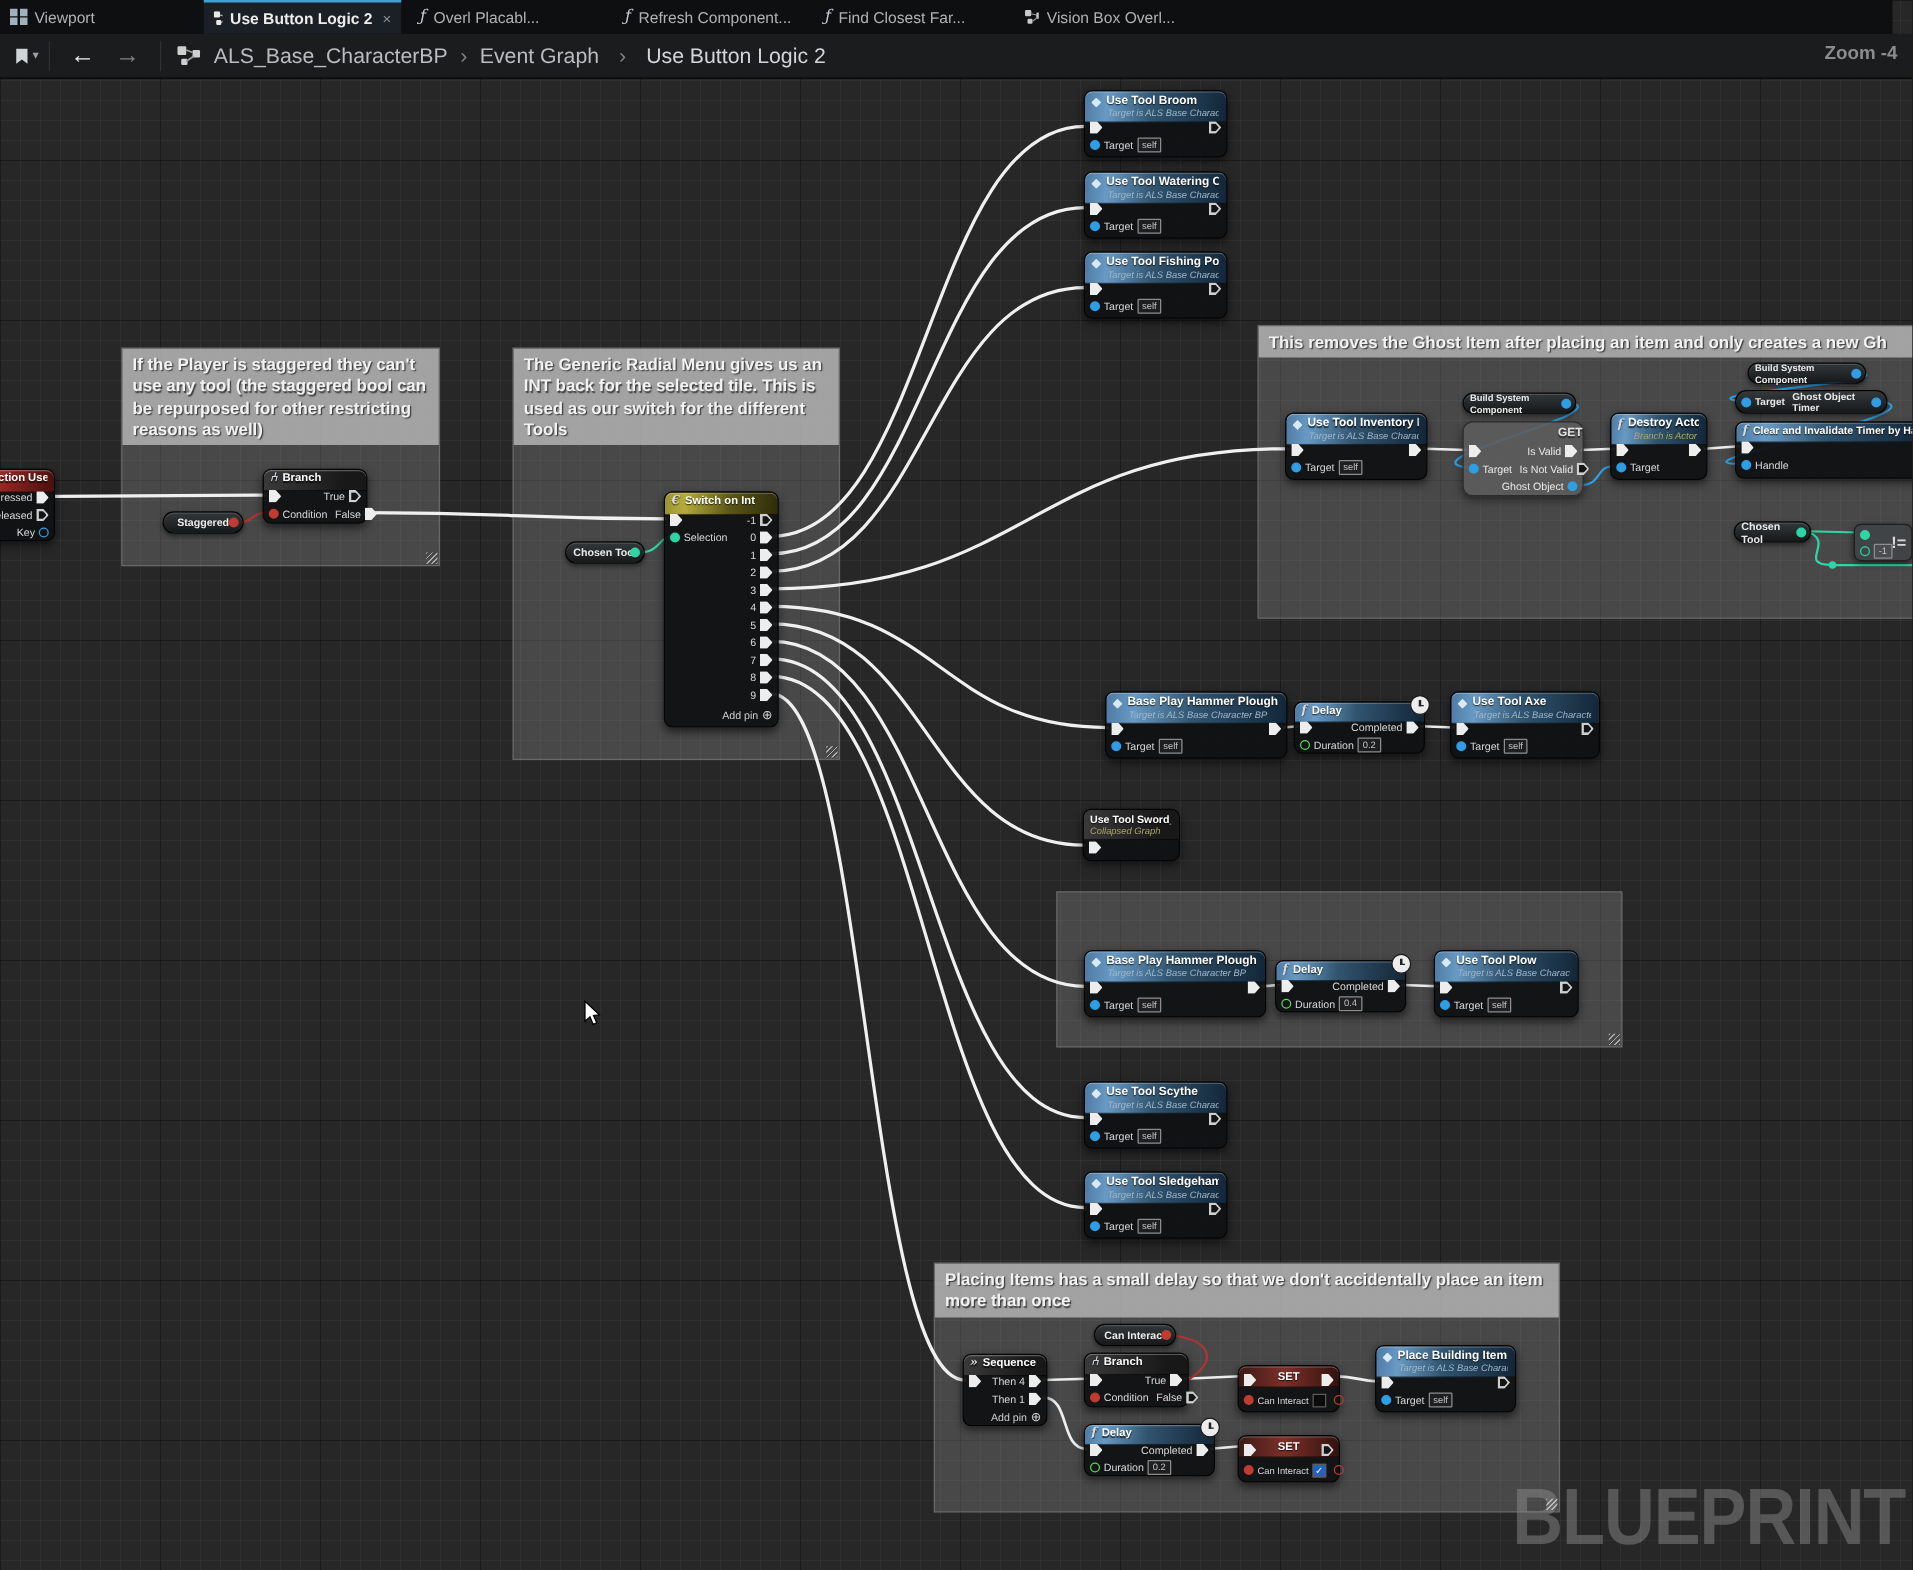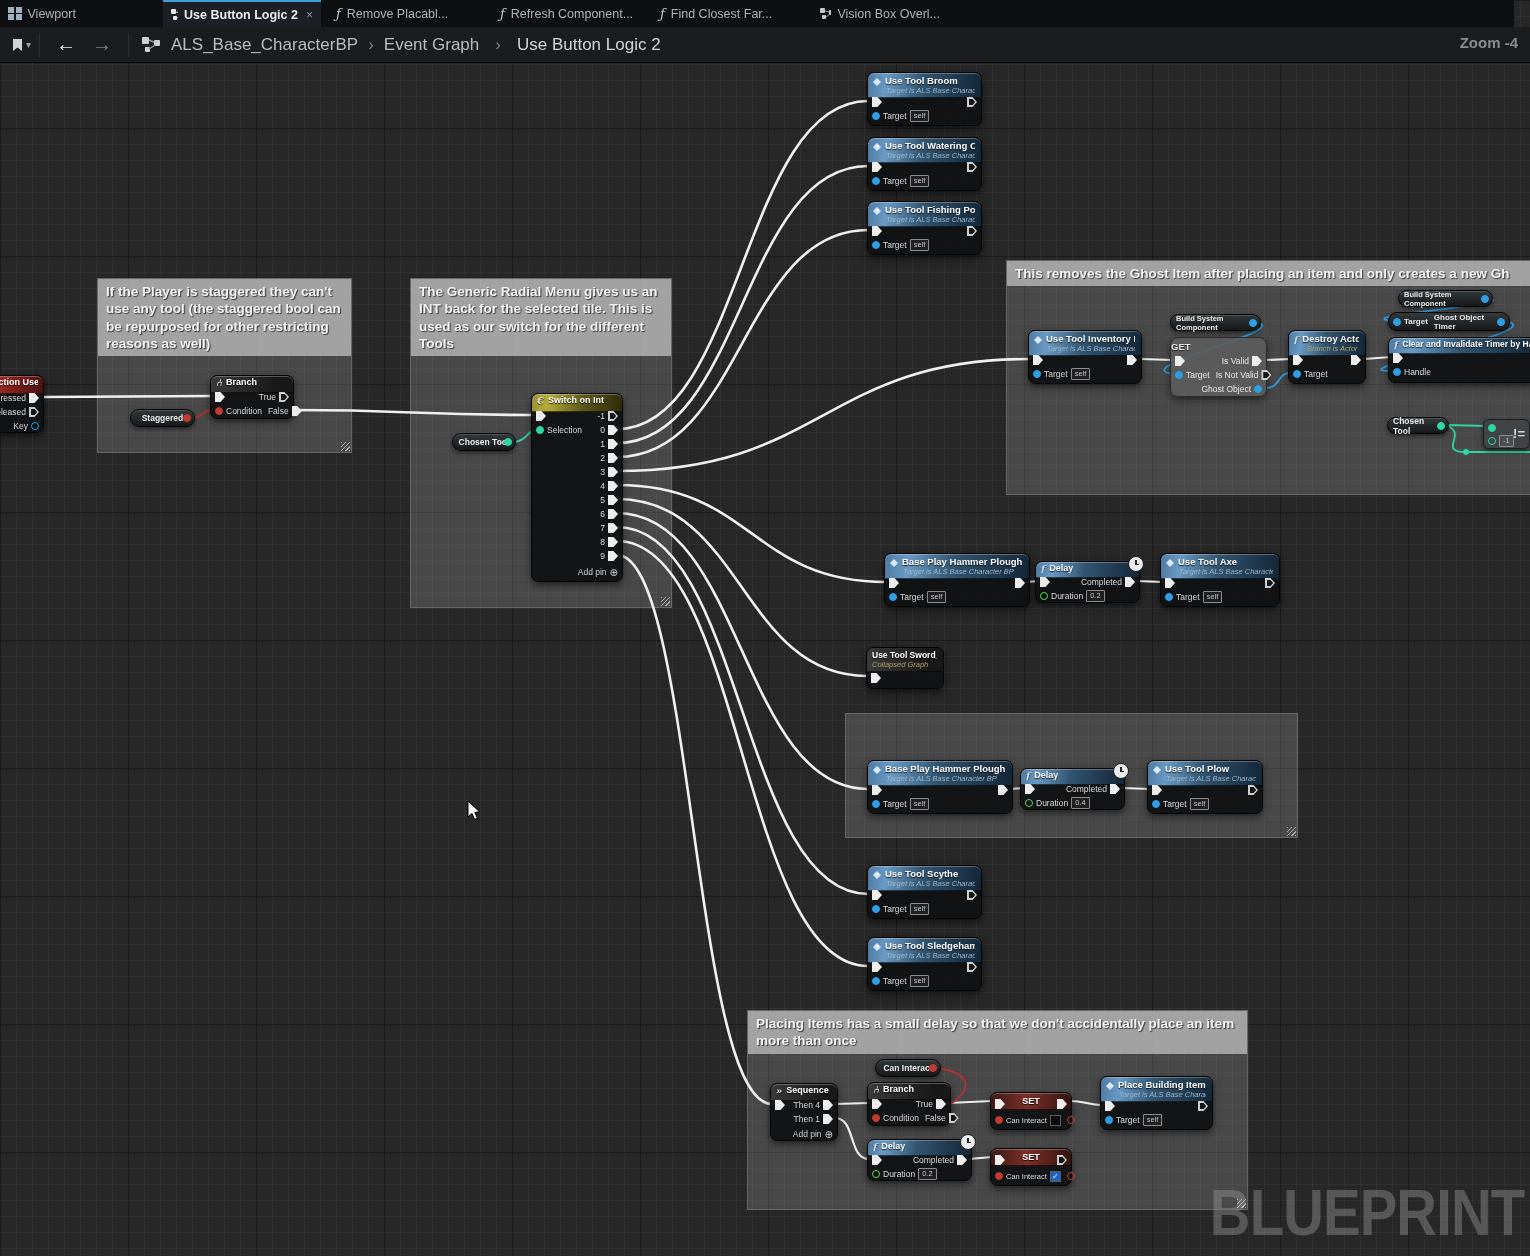--- a/index.html
+++ b/index.html
@@ -59,21 +59,21 @@
   .pill{position:absolute;z-index:20;height:18px;border-radius:9px;border:1px solid #050505;background:linear-gradient(180deg,#32383a,#16191a);box-shadow:inset 0 1px 0 rgba(255,255,255,.14),0 2px 4px rgba(0,0,0,.5);display:flex;align-items:center;justify-content:center;gap:4px;font-size:8.5px;font-weight:bold;color:#eaeaea;box-sizing:border-box;padding:0 5px;}
   .pill .pc{position:absolute;right:3px;}
   .ic-fn{width:8px;height:8px;flex:0 0 auto;background:#d9e9f7;clip-path:polygon(50% 0,100% 50%,50% 100%,0 50%);}
   .ic-f{font-style:italic;font-family:"DejaVu Serif","Liberation Serif",serif;color:#d7dde2;font-size:10px;font-weight:bold;line-height:8px;}
   .clock{position:absolute;top:-6px;right:-5px;width:14px;height:14px;border-radius:50%;background:#ececec;border:1px solid #1a1a1a;z-index:2;}
   .clock::after{content:"";position:absolute;left:6px;top:3px;width:1.5px;height:5px;background:#222;}
   .clock::before{content:"";position:absolute;left:6px;top:6.5px;width:4px;height:1.5px;background:#222;}
   .addpin{justify-content:flex-end;color:#cfcfcf;font-size:8.5px;gap:3px;}
   .addpin .plus{font-size:10px;color:#cfcfcf;}
   .getnode{position:absolute;z-index:20;background:rgba(92,92,92,.92);border:1px solid #2b2b2b;border-radius:8px;box-shadow:0 3px 7px rgba(0,0,0,.5);box-sizing:border-box;}
-  .getnode .gt{font-size:9.5px;font-weight:bold;color:#e3e3e3;text-align:left;padding-top:3px;text-shadow:0 1px 1px rgba(0,0,0,.6);}
+  .getnode .gt{font-size:9.5px;font-weight:bold;color:#e3e3e3;text-align:right;padding-top:3px;text-shadow:0 1px 1px rgba(0,0,0,.6);}
   .getnode .row{color:#e8e8e8;}
   .mini{position:absolute;z-index:20;background:linear-gradient(180deg,#34393b,#17191a);border:1px solid #050505;border-radius:9px;box-shadow:0 2px 4px rgba(0,0,0,.5);display:flex;align-items:center;font-size:8px;font-weight:bold;color:#e8e8e8;box-sizing:border-box;padding:0 4px;gap:3px;}
   .neq{position:absolute;z-index:20;background:#404446;border:1px solid #1f1f1f;border-radius:6px;box-shadow:0 2px 5px rgba(0,0,0,.5);box-sizing:border-box;}
   .neq .op{position:absolute;right:4px;top:6px;font-size:13px;font-weight:bold;color:#d8d8d8;}
   #watermark{position:absolute;right:6px;bottom:6px;z-index:3;font-size:64px;font-weight:bold;color:#9a9a9a;opacity:.42;letter-spacing:-1px;transform:scaleX(.88);transform-origin:right bottom;}
   #wires{position:absolute;inset:0;z-index:15;pointer-events:none;}
   #cursor{position:absolute;left:467px;top:800px;z-index:60;}
   .icon-grid{display:inline-grid;grid-template-columns:6px 6px;grid-gap:1.5px;}
   .icon-grid i{width:6px;height:6px;background:#9fb2bd;display:block;}
 </style>
@@ -732,21 +732,21 @@
           <rect x="0" y="0" width="5" height="5" rx="1" fill="#e8e8e8"></rect>
           <rect x="9" y="2" width="5" height="5" rx="1" fill="#e09a3c"></rect>
           <rect x="2" y="7" width="4" height="4" rx="1" fill="#e8e8e8"></rect>
           <path d="M5,3 L9,4 M6,9 L10,6" stroke="#bbb" stroke-width="1"></path>
         </svg>
       <span>Use Button Logic 2</span>
       <span class="close">×</span>
     </div>
     <div class="tab" style="left:328px;width:132px">
       <span class="fn-glyph">ƒ</span>
-      <span>Remove Placabl...</span>
+      <span>Overl Placabl...</span>
     </div>
     <div class="tab" style="left:492px;width:132px">
       <span class="fn-glyph">ƒ</span>
       <span>Refresh Component...</span>
     </div>
     <div class="tab" style="left:652px;width:126px">
       <span class="fn-glyph">ƒ</span>
       <span>Find Closest Far...</span>
     </div>
     <div class="tab" style="left:812px;width:136px">

